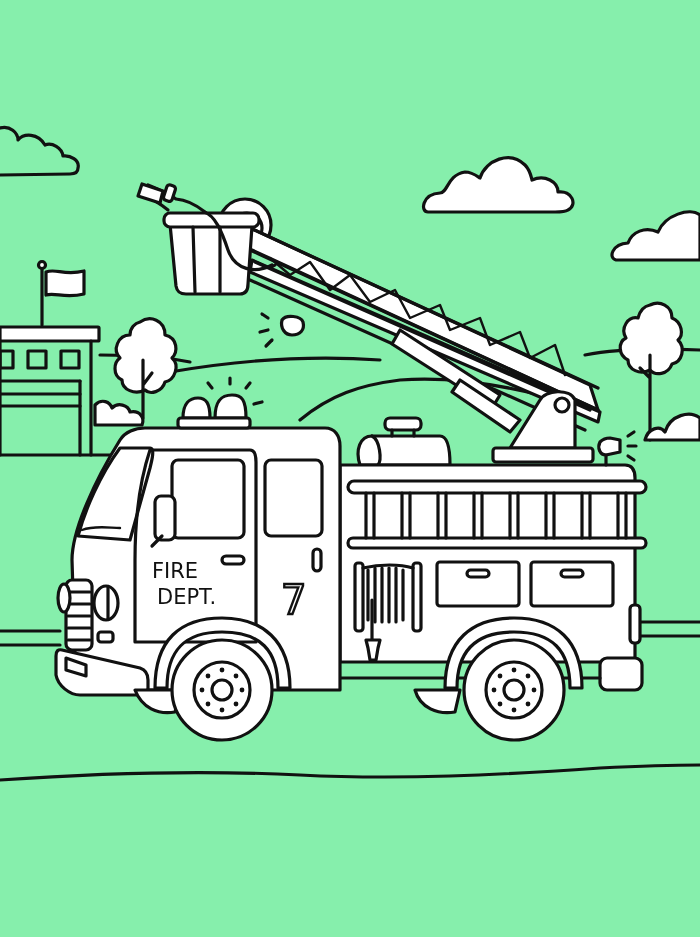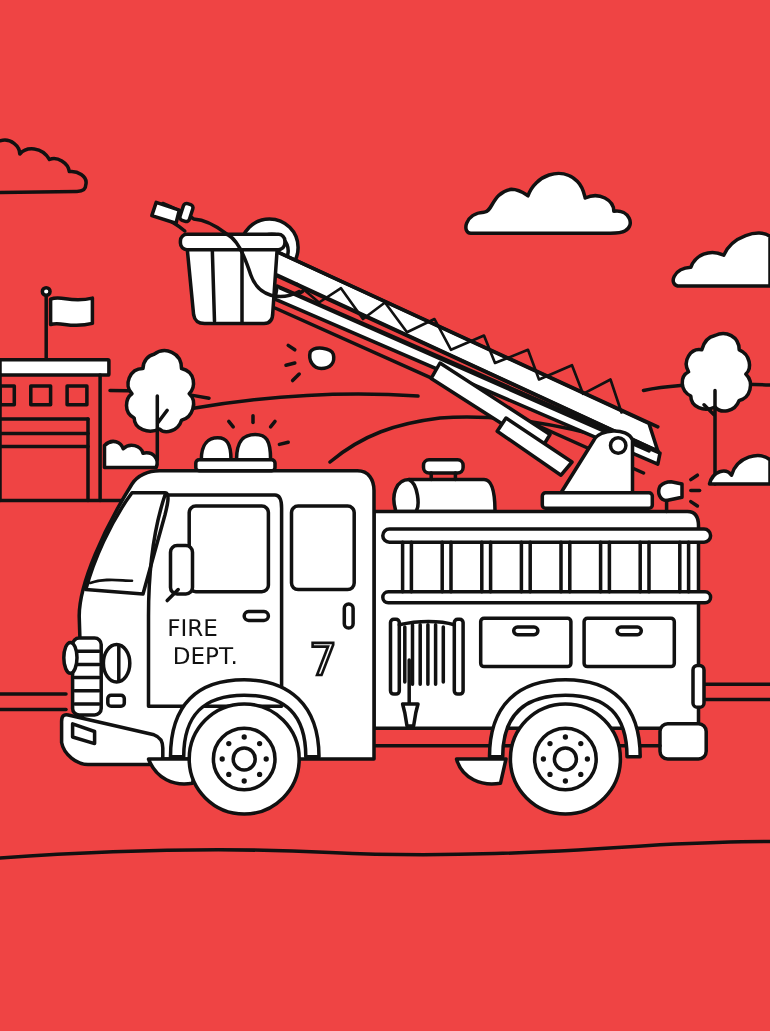--- a/index.html
+++ b/index.html
@@ -1,17 +1,17 @@
 <!DOCTYPE html>
 <html><head>
 <meta charset="utf-8">
 <style>
   html, body { margin:0; padding:0; background:#ffffff; }
   body { width:700px; height:937px; overflow:hidden; font-family:"DejaVu Sans", sans-serif; }
-  #canvas { position:relative; width:700px; height:937px; background:#ef4444; }
+  #canvas { position:relative; width:700px; height:937px; background:#86efac; }
   svg { position:absolute; left:0; top:0; }
   .ln { fill:none; stroke:#111111; stroke-width:3.2; stroke-linecap:round; stroke-linejoin:round; }
   .lnw { fill:#ffffff; stroke:#111111; stroke-width:3.2; stroke-linecap:round; stroke-linejoin:round; }
   .thin { fill:none; stroke:#111111; stroke-width:2.4; stroke-linecap:round; stroke-linejoin:round; }
   .dot { fill:#111111; }
   .txt { font-family:"DejaVu Sans", sans-serif; fill:#111111; }
   .num { font-family:"DejaVu Sans", sans-serif; fill:#ffffff; stroke:#111111; stroke-width:2.4; }
 </style>
 </head>
 <body>

